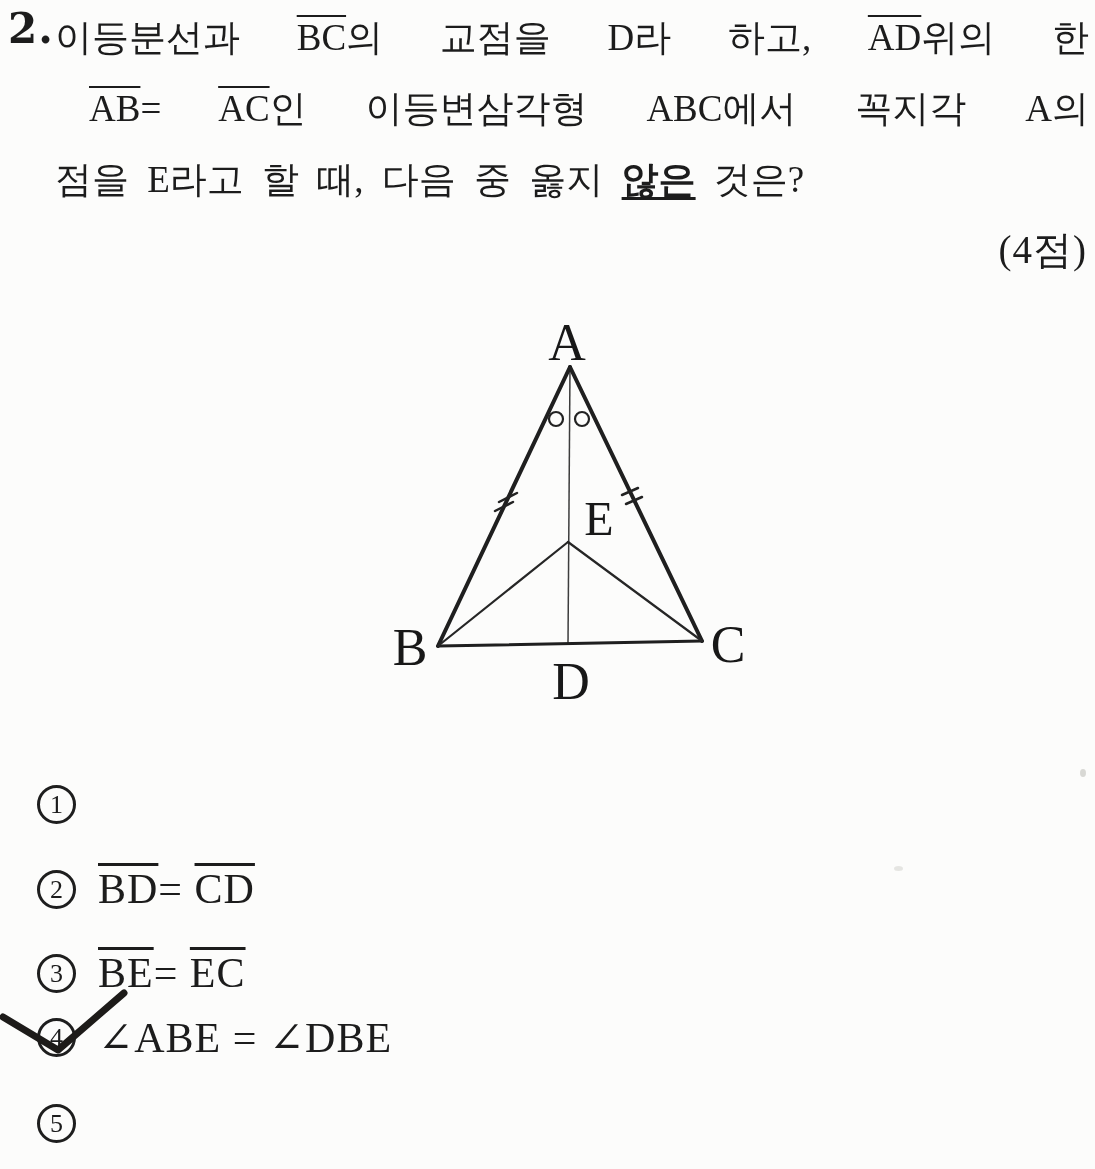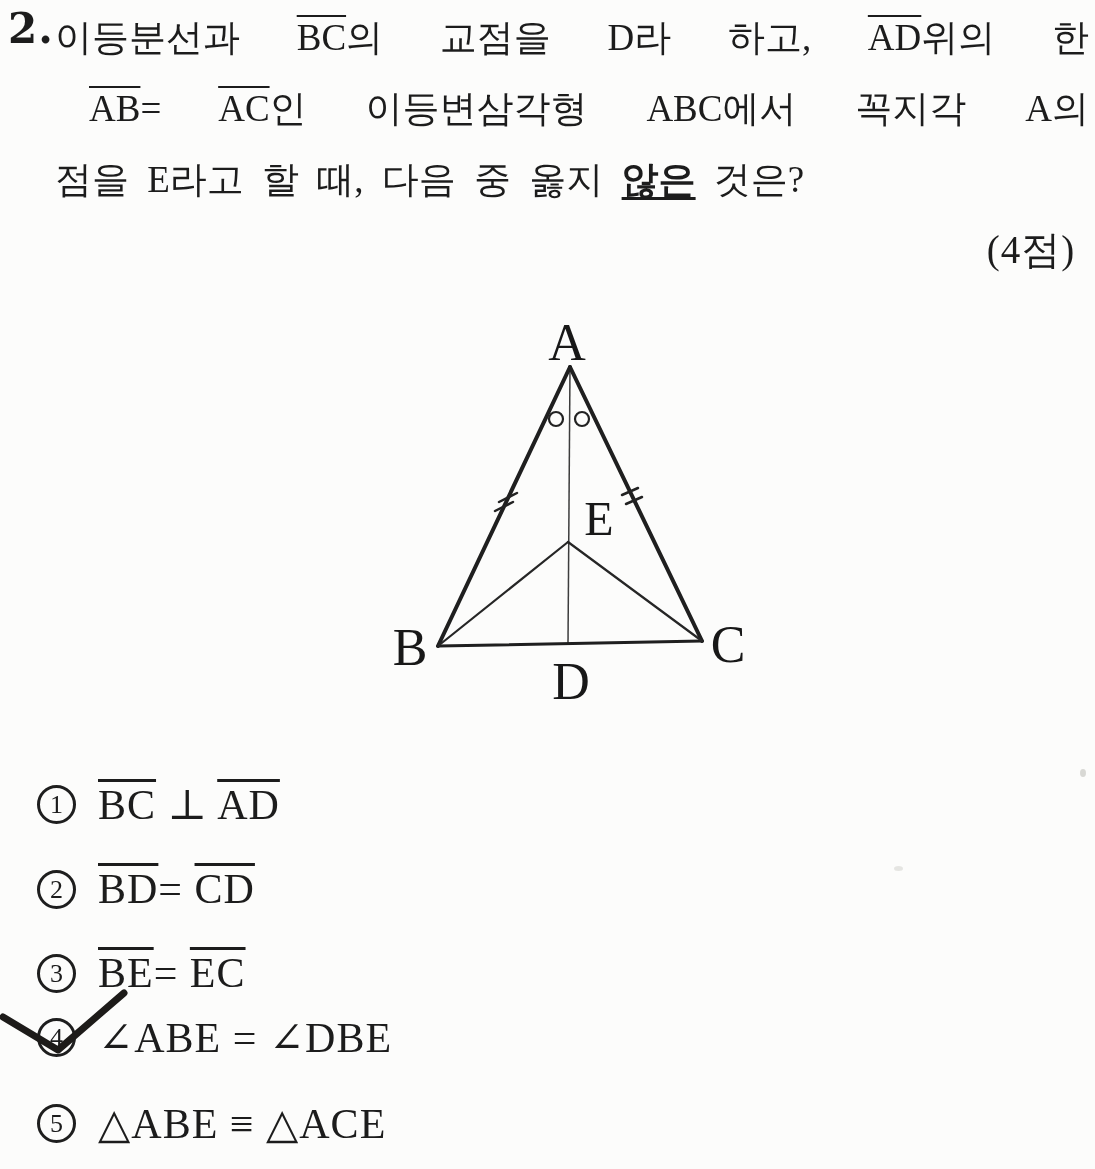--- a/index.html
+++ b/index.html
@@ -20,21 +20,21 @@
   }
   .qline{text-align:justify;text-align-last:justify;}
   .qline.first{padding-left:34px;}
   .qline.last{text-align:left;text-align-last:left;word-spacing:9px;}
   .seg-ov{text-decoration:overline;text-decoration-thickness:2px;}
   .seg-b{font-weight:700;}
   .seg-u{text-decoration:underline;text-decoration-thickness:3px;text-underline-offset:5px;}
   .seg-b.seg-u{text-decoration-thickness:3px;text-align:right;}
   .points{
     position:absolute;top:223px;left:975px;width:112px;
-    font-size:39px;text-align:center;letter-spacing:1px;
+    font-size:39px;text-align:right;letter-spacing:1px;
   }
   
   .diagram{position:absolute;left:385px;top:305px;width:360px;height:400px;}
   .diagram text{
     font-family:"Liberation Serif","DejaVu Serif",serif;
     fill:#181818;
   }
   
   .choices{position:absolute;left:37px;top:779px;}
   .choice{display:flex;align-items:center;height:50px;}
@@ -93,37 +93,35 @@
   <text x="182" y="55" font-size="52" text-anchor="middle">A</text>
   <text x="25" y="360" font-size="52" text-anchor="middle">B</text>
   <text x="343" y="357" font-size="52" text-anchor="middle">C</text>
   <text x="186" y="394" font-size="52" text-anchor="middle">D</text>
   <text x="214" y="230" font-size="48" text-anchor="middle">E</text>
 </svg>
 
 <div class="choices">
   <div class="choice">
     <span class="cnum">1</span>
-    <span class="expr"><span class="seg-ov">BC</span><span> ⊥ </span><span class="seg-ov">AD</span></span>
   </div>
   <div class="choice">
     <span class="cnum">2</span>
     <span class="expr"><span class="seg-ov">BD</span><span>= </span><span class="seg-ov">CD</span></span>
   </div>
   <div class="choice">
     <span class="cnum">3</span>
     <span class="expr"><span class="seg-ov">BE</span><span>= </span><span class="seg-ov">EC</span></span>
   </div>
   <div class="choice">
     <span class="cnum">4</span>
     <span class="expr"><span>∠ABE = ∠DBE</span></span>
   </div>
   <div class="choice">
     <span class="cnum">5</span>
-    <span class="expr"><span>△ABE ≡ △ACE</span></span>
   </div>
 </div>
 
 <svg class="checkmark" viewBox="0 0 140 80" xmlns="http://www.w3.org/2000/svg">
   <polyline points="3,32 58,65 124,8" fill="none" stroke="#1d1b19" stroke-width="7" stroke-linecap="round" stroke-linejoin="round"></polyline>
 </svg>
 
 <div class="speck s1"></div>
 <div class="speck s2"></div>
 

